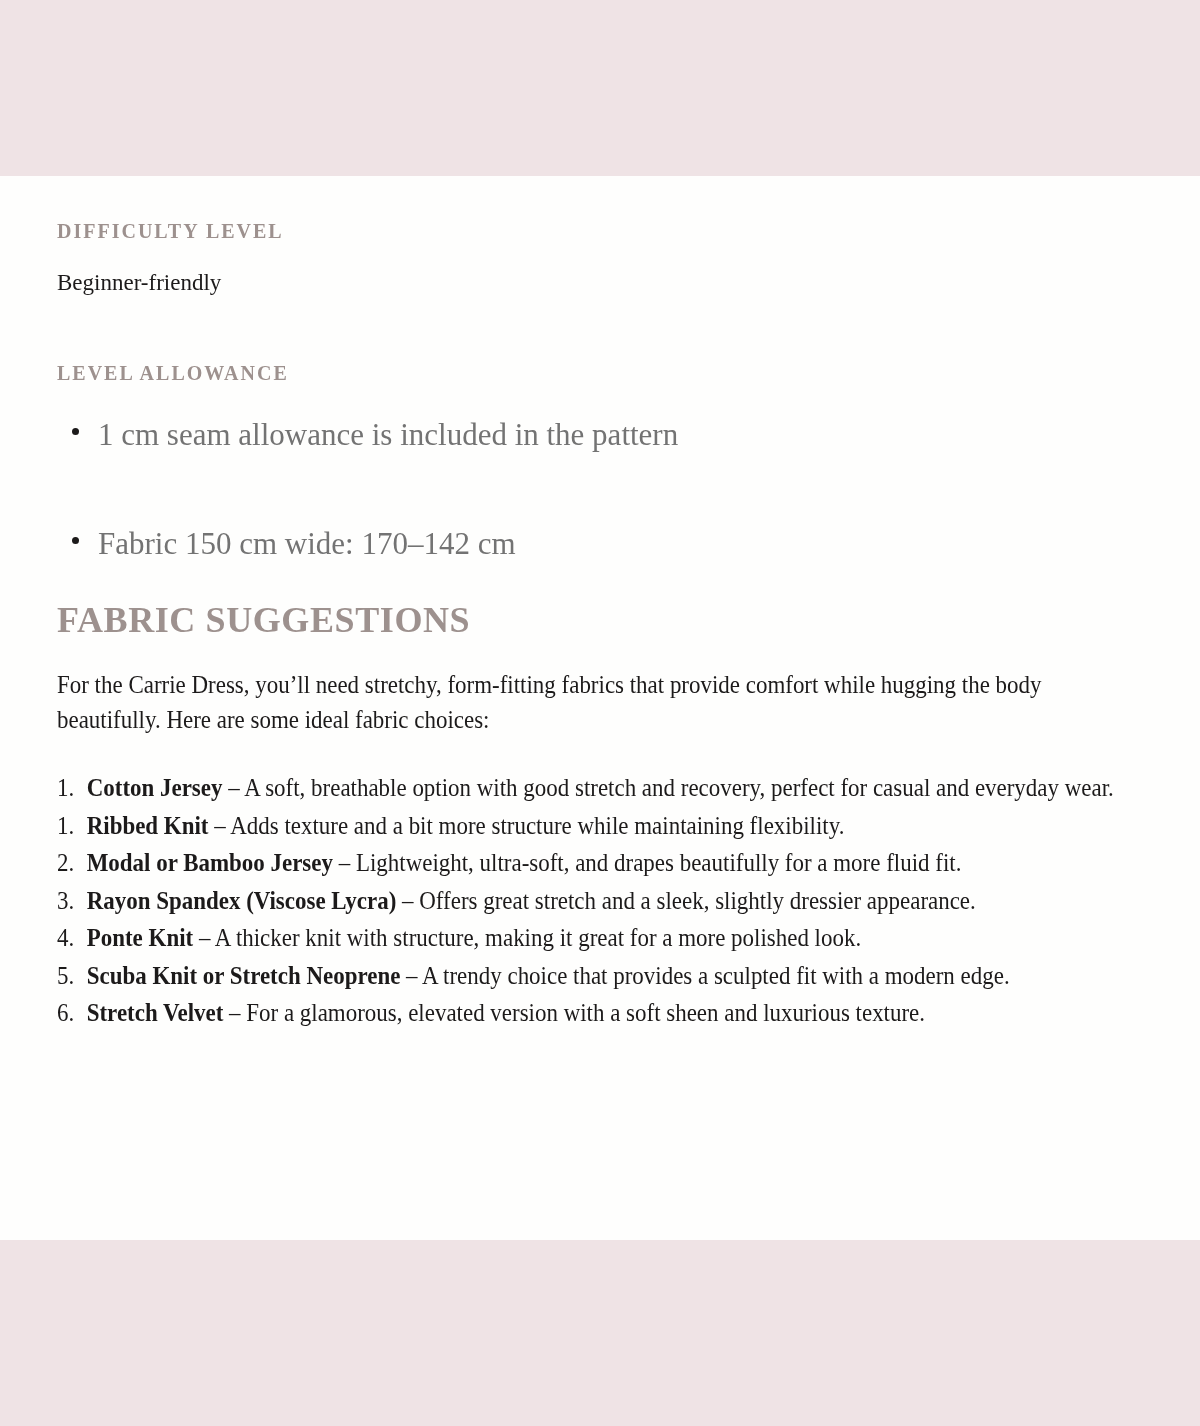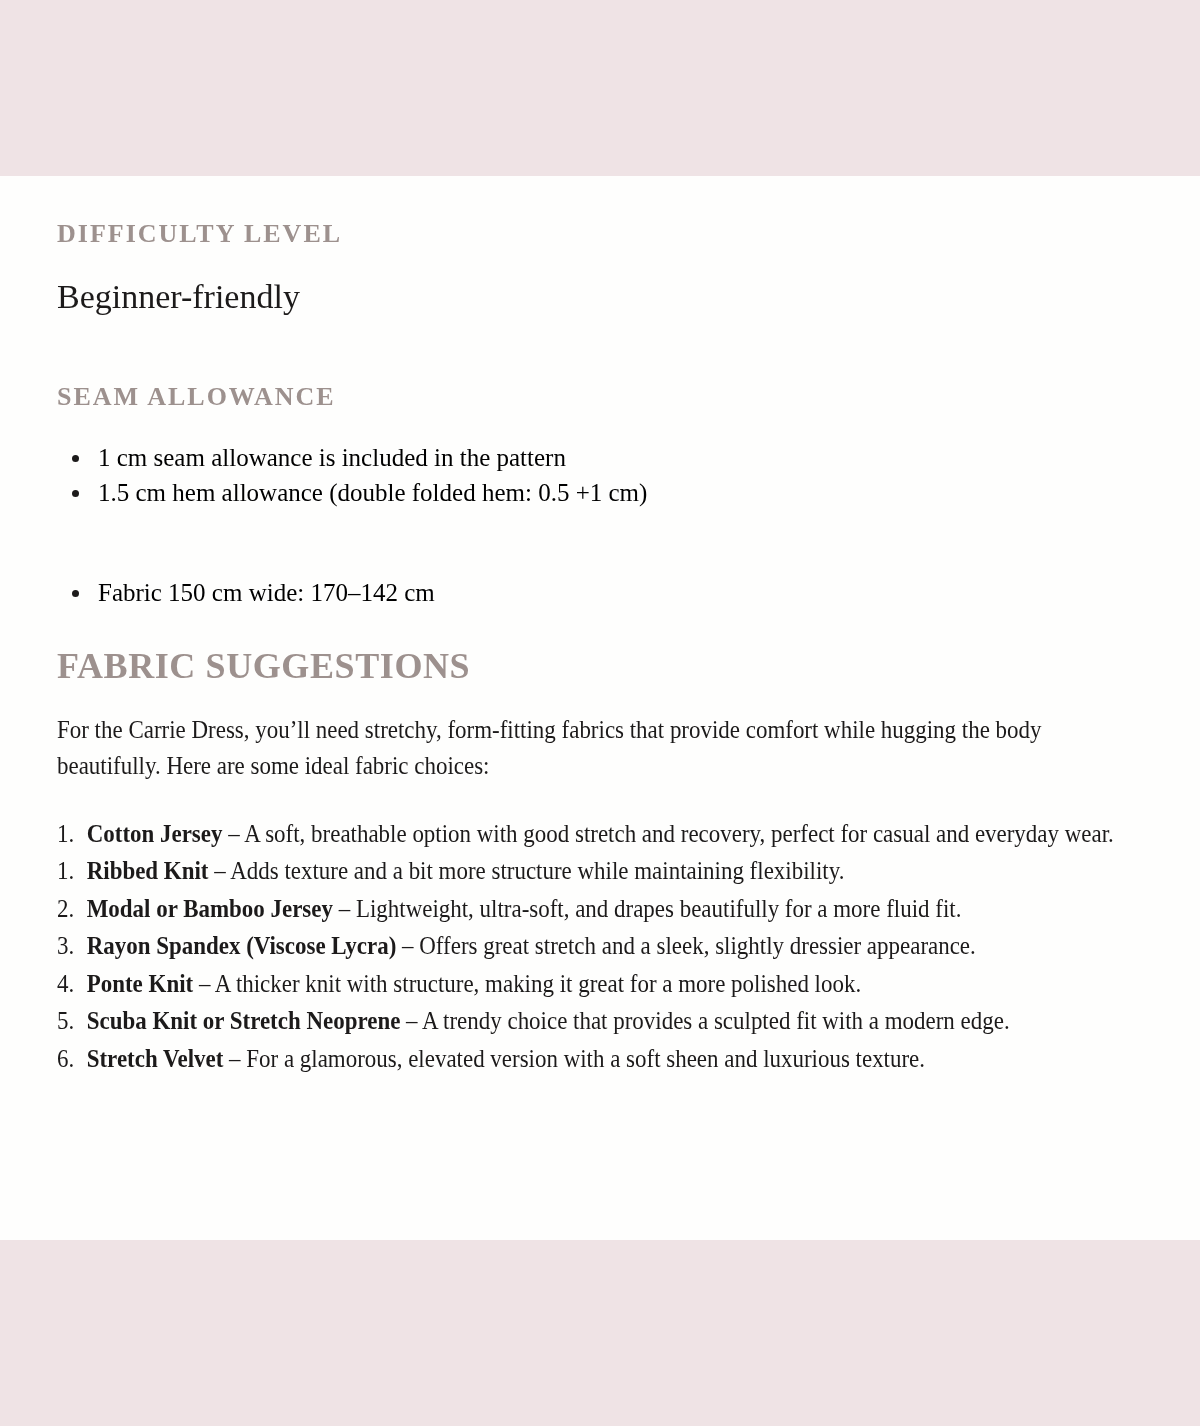--- a/index.html
+++ b/index.html
@@ -29,46 +29,46 @@
 
   .page {
     padding: 0 55px 0 57px;
     box-sizing: border-box;
   }
 
   h2.section-heading {
     font-family: "Liberation Serif", "DejaVu Serif", serif;
     color: #9D918E;
     font-weight: 700;
-    font-size: 26px;
+    font-size: 20px;
     letter-spacing: 2.0px;
     margin: 0;
     line-height: 1.1;
   }
   h2.tight {
     letter-spacing: 0.6px;
     font-size: 36px;
   }
 
   .sub-line {
     color: #1C1A1A;
-    font-size: 34px;
+    font-size: 23px;
     line-height: 1.3;
     margin: 0;
   }
 
   ul.dot-list {
     list-style: none;
     margin: 0;
     padding: 0;
   }
   ul.dot-list li {
     position: relative;
-    color: #000000;
-    font-size: 25px;
+    color: #737373;
+    font-size: 31px;
     line-height: 1.38;
     padding-left: 41px;
   }
   ul.dot-list li::before {
     content: "";
     position: absolute;
     left: 15px;
     top: 14px;
     width: 7px;
     height: 7px;
@@ -132,28 +132,25 @@
 <div class="page">
 
   <div class="gap-a"></div>
 
   <h2 class="section-heading">DIFFICULTY LEVEL</h2>
   <div class="gap-c"></div>
   <p class="sub-line">Beginner-friendly</p>
 
   <div class="gap-b"></div>
 
-  <h2 class="section-heading">SEAM ALLOWANCE</h2>
+  <h2 class="section-heading">LEVEL ALLOWANCE</h2>
   <div class="gap-d"></div>
   <ul class="dot-list">
     <li>
       <span>1 cm seam allowance is included in the pattern</span>
-    </li>
-    <li>
-      <span>1.5 cm hem allowance (double folded hem: 0.5 +1 cm)</span>
     </li>
   </ul>
 
   <div class="gap-e"></div>
 
   <div class="gap-d"></div>
   <ul class="dot-list">
     <li>
       <span>Fabric 150 cm wide: 170–142 cm</span>
     </li>

